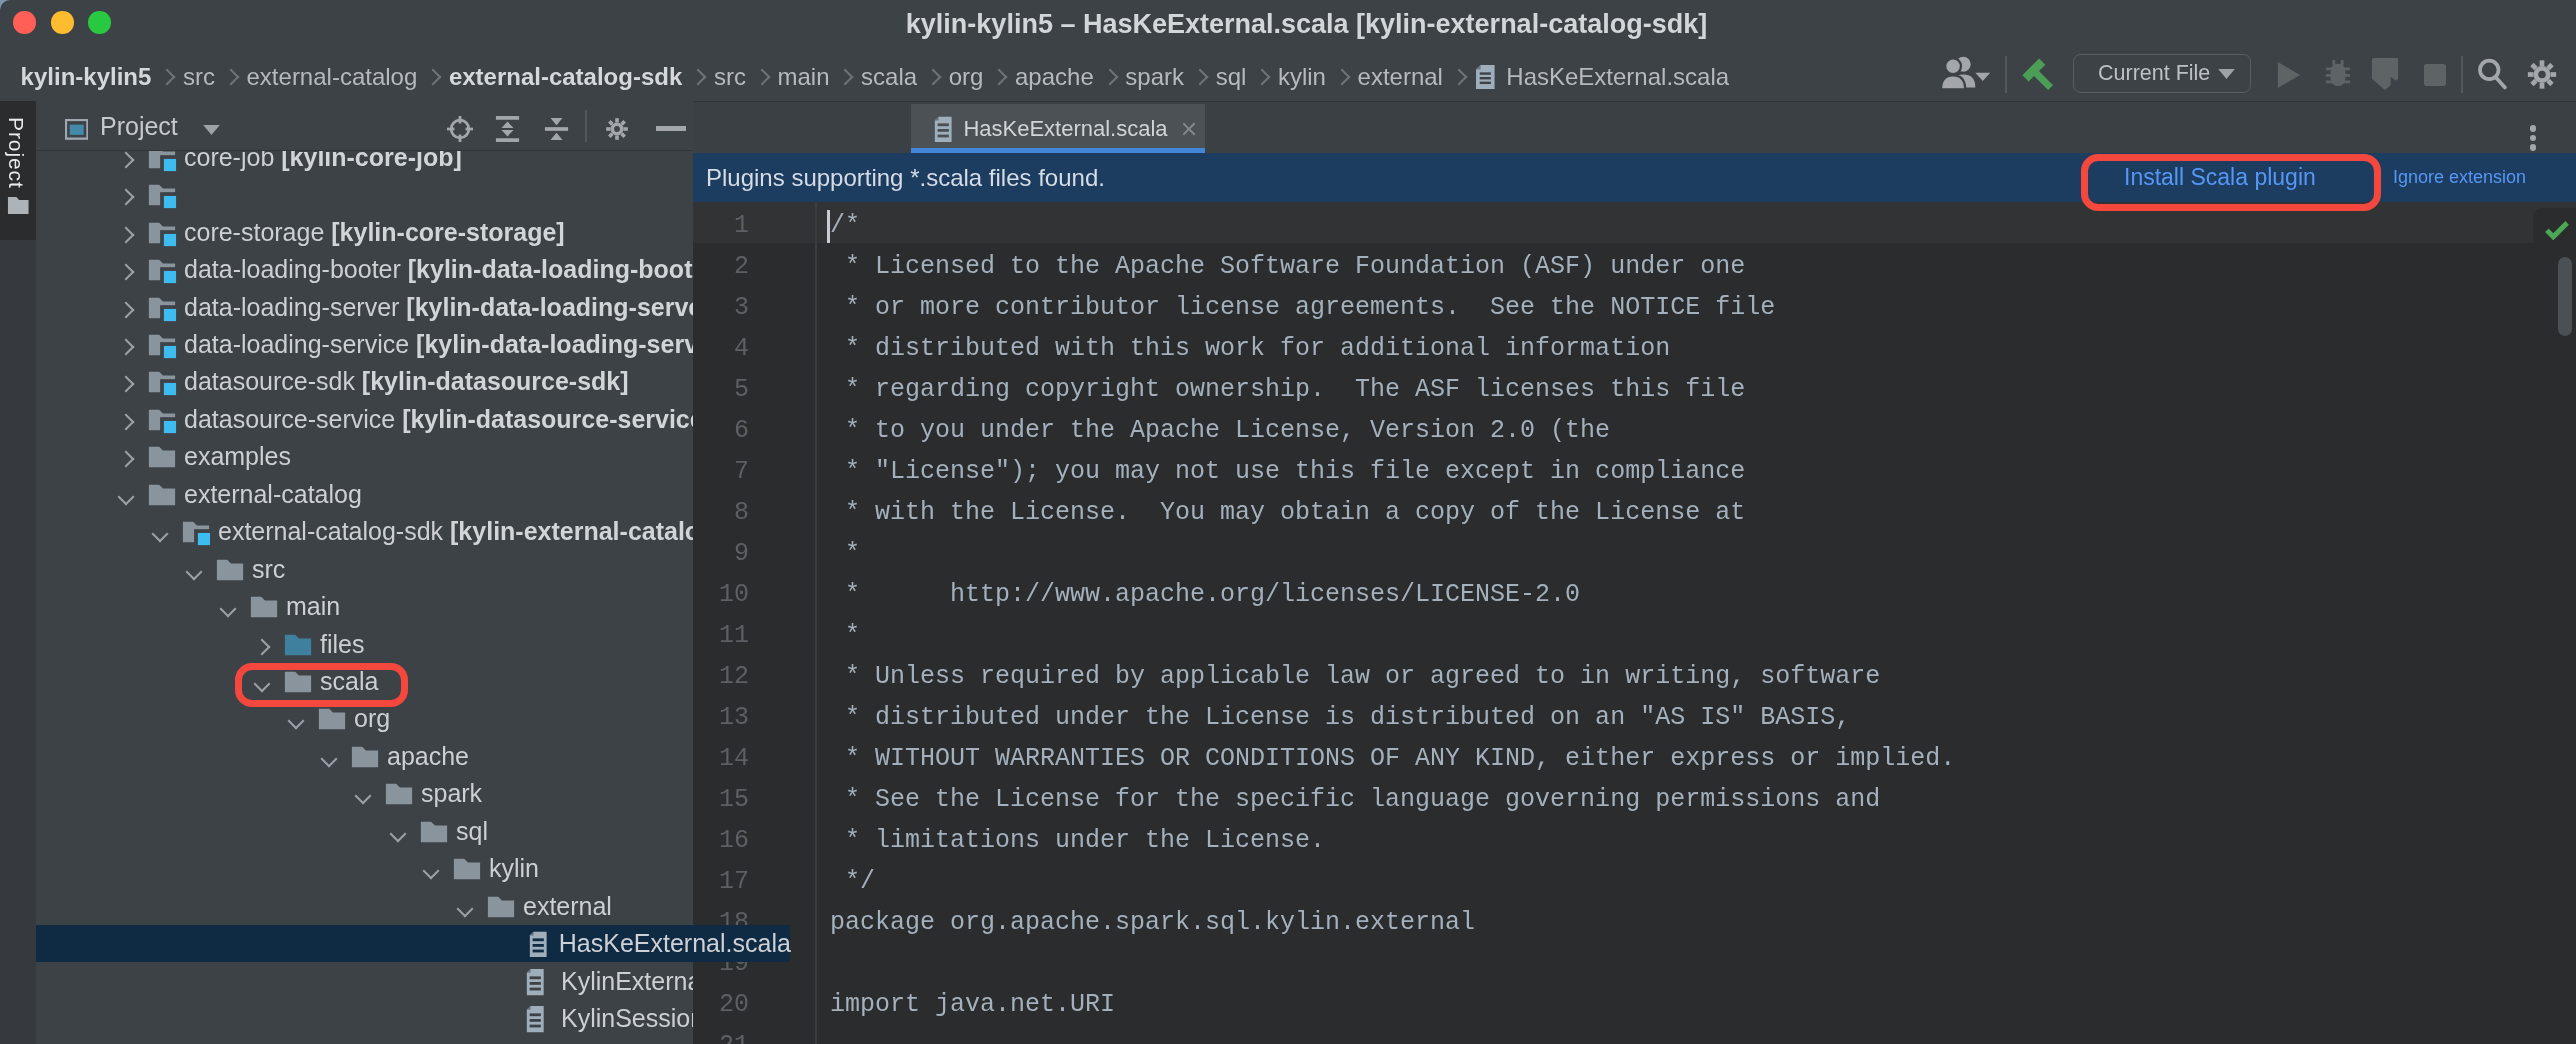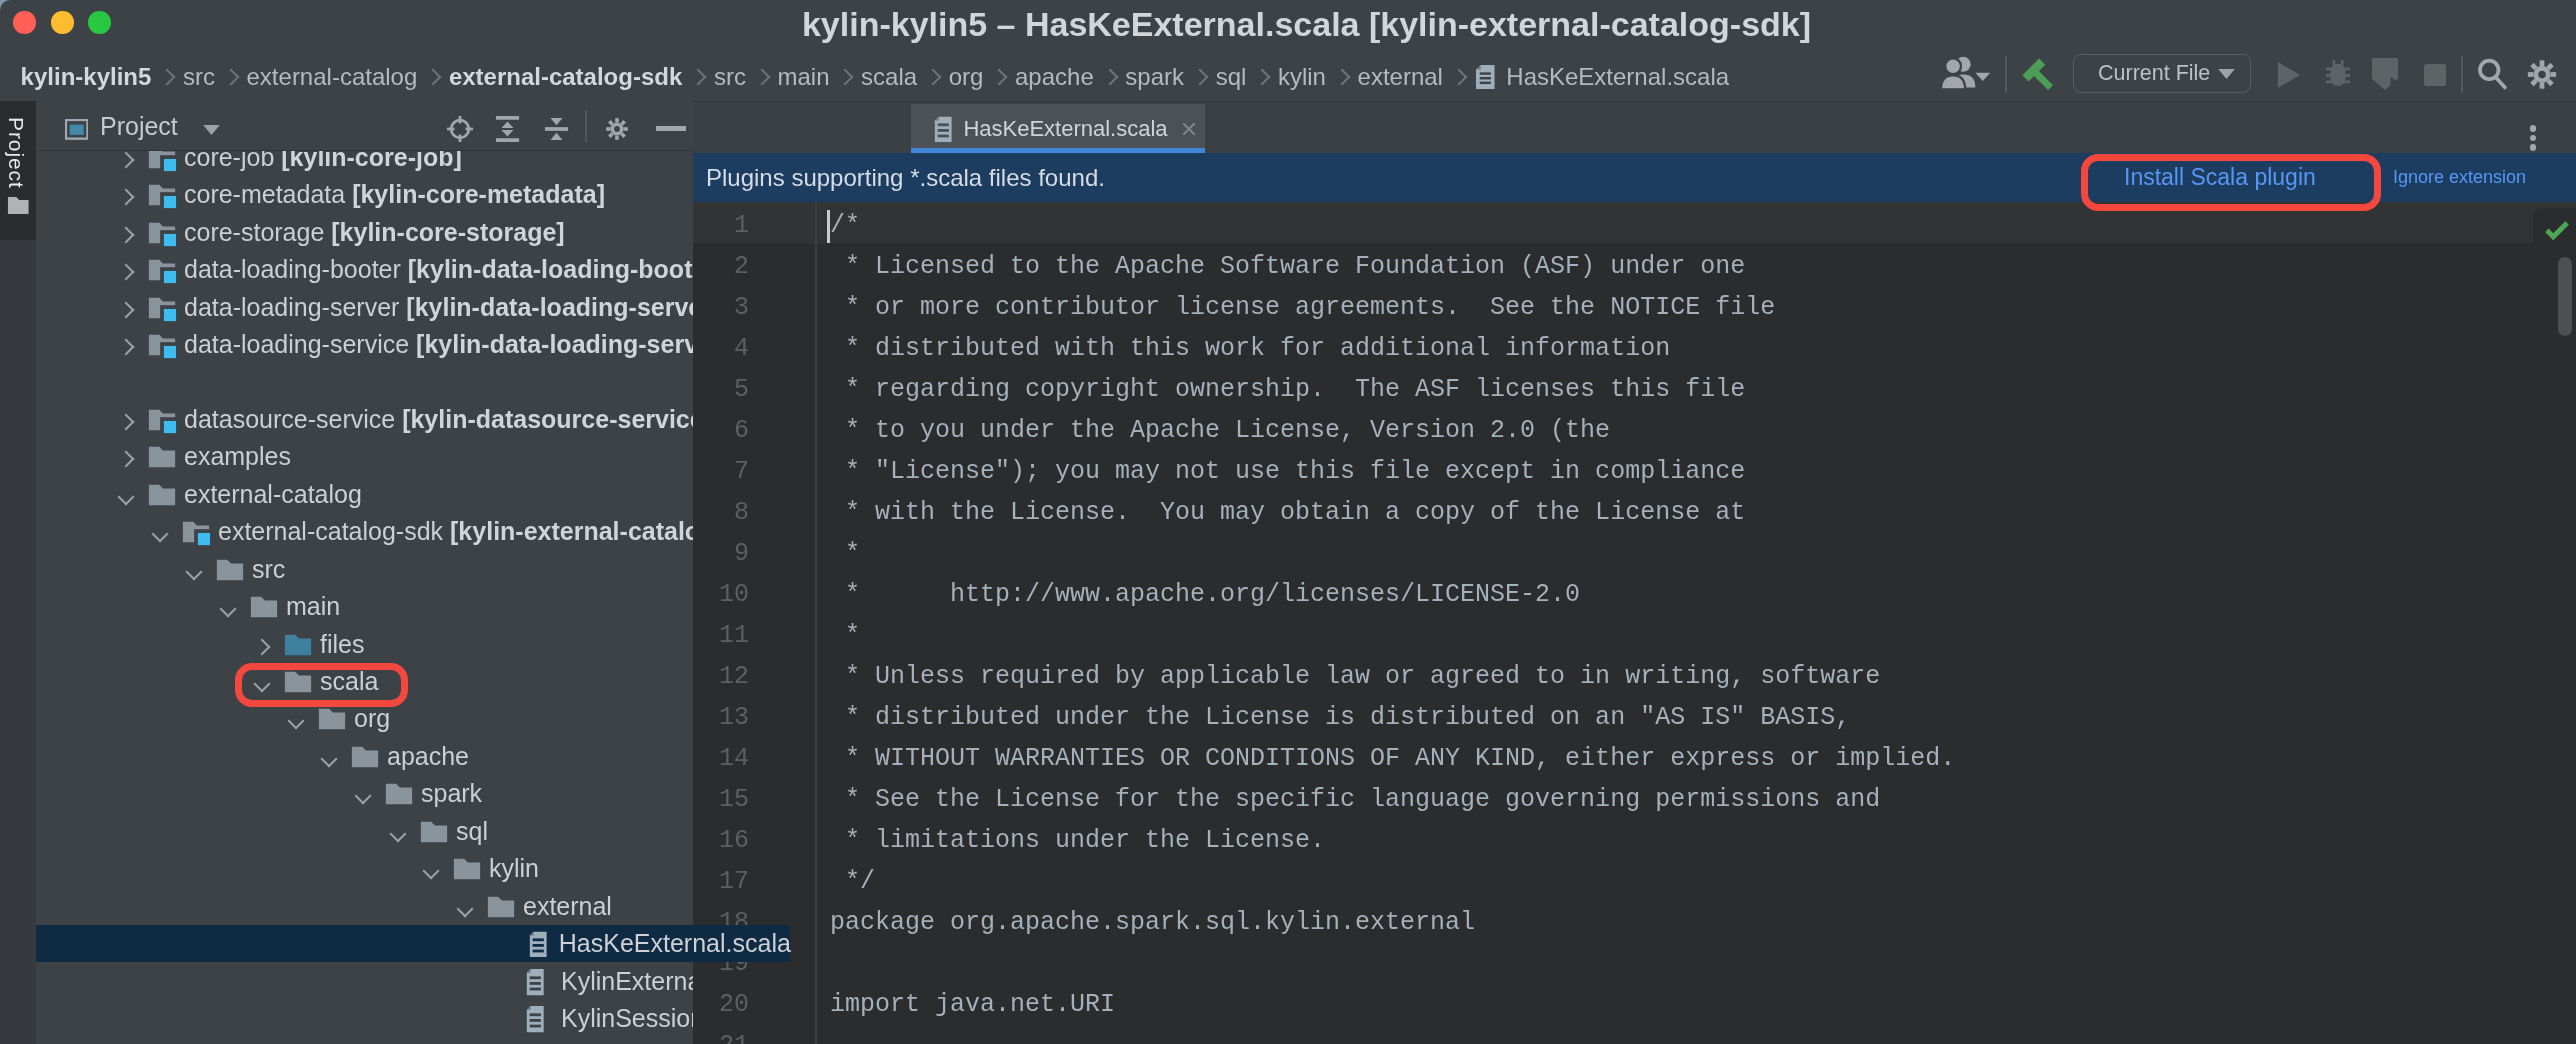--- a/index.html
+++ b/index.html
@@ -4,21 +4,21 @@
 <style>
   * { margin:0; padding:0; box-sizing:border-box; }
   html,body { width:2576px; height:1045px; background:#7E95AC; overflow:hidden; }
   body { font-family:"Liberation Sans", sans-serif; }
   #win { position:absolute; left:0; top:0; width:2576px; height:1045px;
          background:#3D4247; border-radius:10.3px 0 0 0; overflow:hidden; }
   .abs { position:absolute; }
   
   .tl { position:absolute; top:11.2px; width:22.5px; height:22.5px; border-radius:50%; }
   #title { position:absolute; top:0; left:316px; right:279px; height:45px;
-           text-align:center; line-height:49px; font-size:34px; font-weight:bold; color:#D3D6D9; }
+           text-align:center; line-height:49px; font-size:27px; font-weight:bold; color:#D3D6D9; }
   
   #crumbs { position:absolute; left:20.6px; top:51px; height:51px; display:flex; align-items:center;
             font-size:24px; color:#B6BABF; white-space:nowrap; }
   .csep { width:12px; height:12px; border-right:2.3px solid #6E7378; border-bottom:2.3px solid #6E7378;
           transform:rotate(-45deg); margin:0 9.8px; flex:none; }
   .crumb-b { font-weight:bold; color:#D5D8DB; }
   
   #strip { position:absolute; left:0; top:101px; width:36px; bottom:0; background:#36393D; }
   #striptab { position:absolute; left:0; top:0; width:36px; height:139px; background:#2A2C2E; }
   #striptab .vlabel { position:absolute; left:3.7px; top:16px; writing-mode:vertical-rl;
@@ -246,21 +246,20 @@
           <svg class="ticon" style="margin:0 6.6px 0 8.4px" viewBox="0 0 32 32" width="30" height="30">
             <use href="#foldmod"></use>
           </svg>
           <span>core-job&nbsp;<span class="bmod">[kylin-core-job]</span></span>
         </div>
       <div class="trow" style="top:25px; padding-left:84px;">
           <span style="width:19px;flex:none"><span class="chev closed" style="display:inline-block"></span></span>
           <svg class="ticon" style="margin:0 6.6px 0 8.4px" viewBox="0 0 32 32" width="30" height="30">
             <use href="#foldmod"></use>
           </svg>
-          <span>core-metadata&nbsp;<span class="bmod">[kylin-core-metadata]</span></span>
         </div>
       <div class="trow" style="top:63px; padding-left:84px;">
           <span style="width:19px;flex:none"><span class="chev closed" style="display:inline-block"></span></span>
           <svg class="ticon" style="margin:0 6.6px 0 8.4px" viewBox="0 0 32 32" width="30" height="30">
             <use href="#foldmod"></use>
           </svg>
           <span>core-storage&nbsp;<span class="bmod">[kylin-core-storage]</span></span>
         </div>
       <div class="trow" style="top:100px; padding-left:84px;">
           <span style="width:19px;flex:none"><span class="chev closed" style="display:inline-block"></span></span>
@@ -275,20 +274,27 @@
             <use href="#foldmod"></use>
           </svg>
           <span>data-loading-server&nbsp;<span class="bmod">[kylin-data-loading-server]</span></span>
         </div>
       <div class="trow" style="top:175px; padding-left:84px;">
           <span style="width:19px;flex:none"><span class="chev closed" style="display:inline-block"></span></span>
           <svg class="ticon" style="margin:0 6.6px 0 8.4px" viewBox="0 0 32 32" width="30" height="30">
             <use href="#foldmod"></use>
           </svg>
           <span>data-loading-service&nbsp;<span class="bmod">[kylin-data-loading-service]</span></span>
+        </div>
+      <div class="trow" style="top:212px; padding-left:84px;">
+          <span style="width:19px;flex:none"><span class="chev closed" style="display:inline-block"></span></span>
+          <svg class="ticon" style="margin:0 6.6px 0 8.4px" viewBox="0 0 32 32" width="30" height="30">
+            <use href="#foldmod"></use>
+          </svg>
+          <span>datasource-sdk&nbsp;<span class="bmod">[kylin-datasource-sdk]</span></span>
         </div>
       <div class="trow" style="top:250px; padding-left:84px;">
           <span style="width:19px;flex:none"><span class="chev closed" style="display:inline-block"></span></span>
           <svg class="ticon" style="margin:0 6.6px 0 8.4px" viewBox="0 0 32 32" width="30" height="30">
             <use href="#foldmod"></use>
           </svg>
           <span>datasource-service&nbsp;<span class="bmod">[kylin-datasource-service]</span></span>
         </div>
       <div class="trow" style="top:287px; padding-left:84px;">
           <span style="width:19px;flex:none"><span class="chev closed" style="display:inline-block"></span></span>

